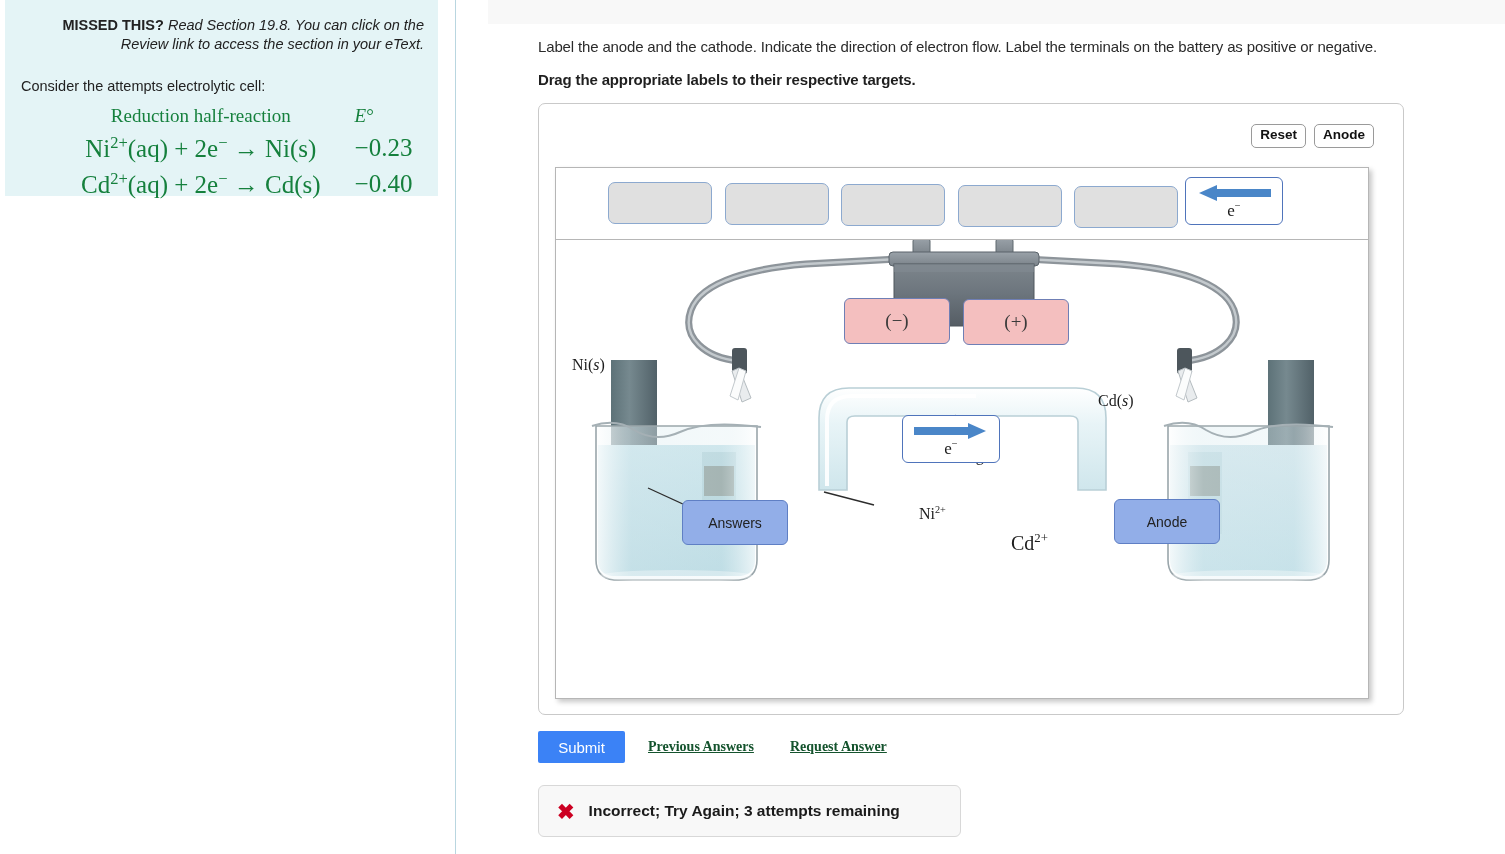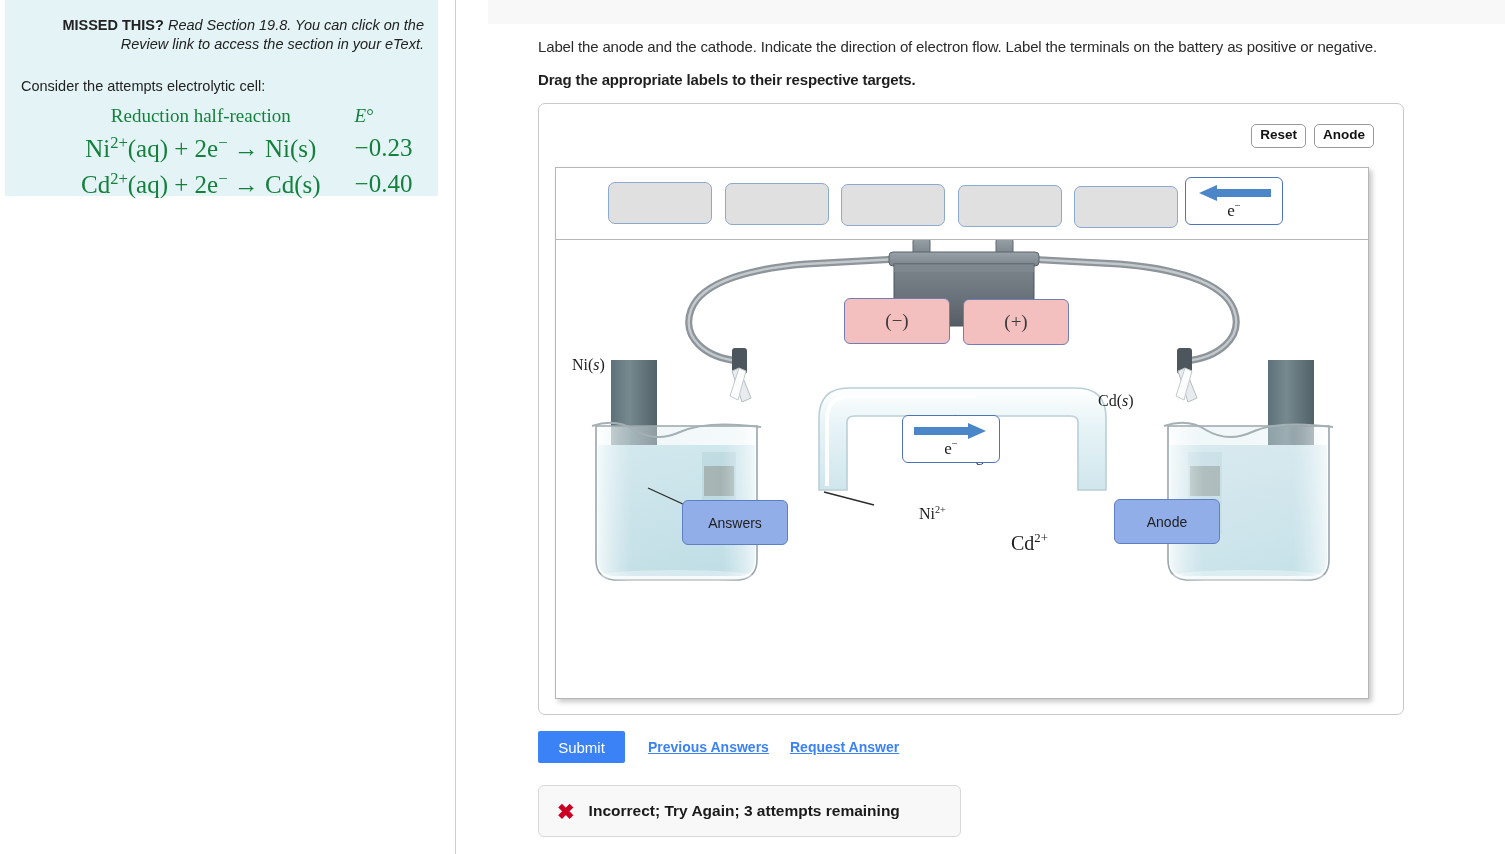--- a/index.html
+++ b/index.html
@@ -125,22 +125,22 @@
   .art-text sup { font-size: 0.64em; vertical-align: super; }
 
   
   #submit-btn {
     position: absolute; left: 538px; top: 731px; width: 87px; height: 32px;
     background: #3b82f6; color: #ffffff; border: none; border-radius: 2px;
     font-family: "Liberation Sans", sans-serif; font-size: 15px; cursor: pointer;
   }
   .action-link {
     position: absolute; top: 739px; font-size: 14px; font-weight: bold;
-    color: #3b82f6; text-decoration: underline; cursor: pointer;
-    font-family: Liberation Sans, sans-serif;
+    color: #14532d; text-decoration: underline; cursor: pointer;
+    font-family: Liberation Serif, serif;
   }
   #prev-answers { left: 648px; }
   #request-answer { left: 790px; }
 
   
   #feedback {
     position: absolute; left: 538px; top: 785px; width: 423px; height: 52px;
     background: #f8f8f8; border: 1px solid #d8d8d8; border-radius: 6px;
     display: flex; align-items: center; padding-left: 18px; gap: 14px;
   }

